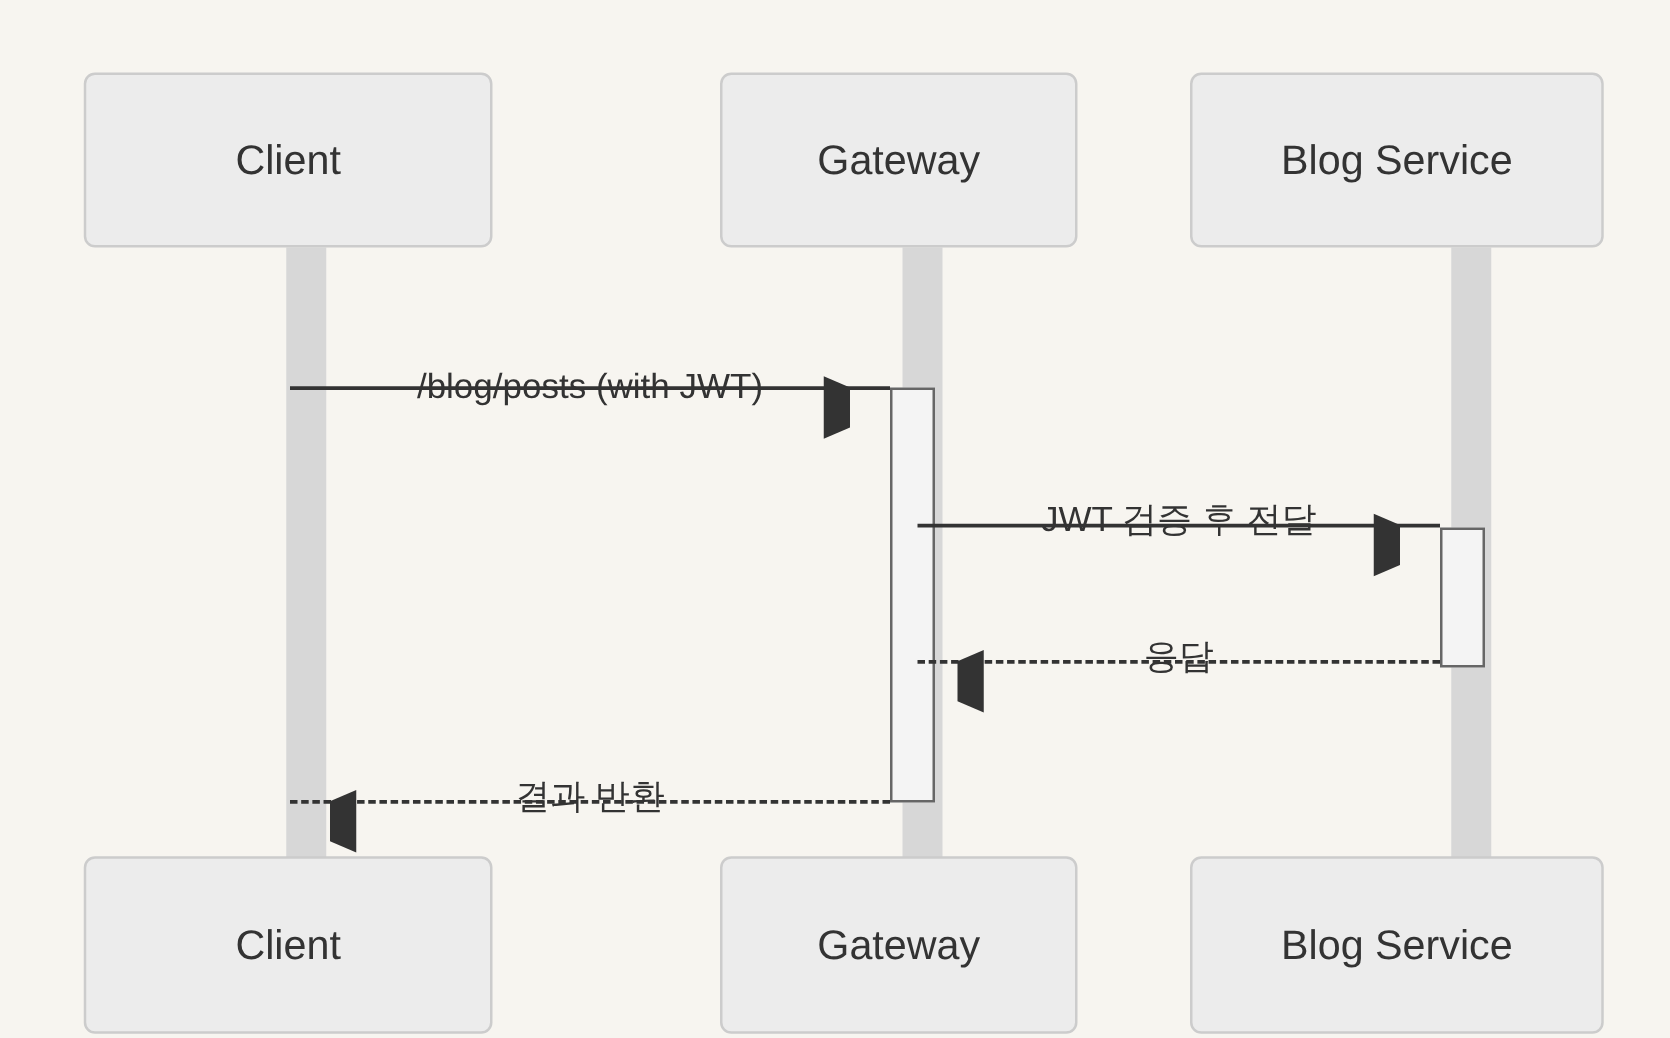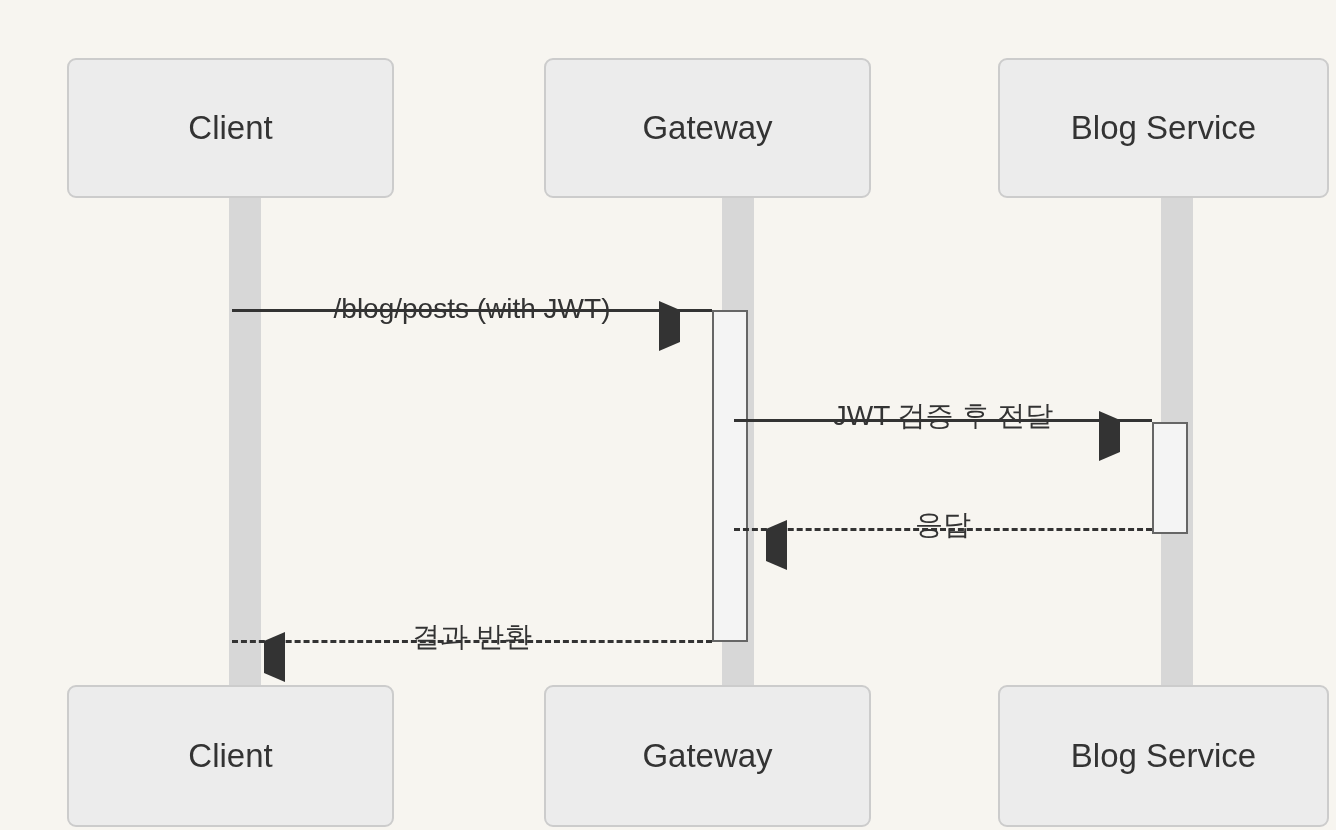--- a/index.html
+++ b/index.html
@@ -35,22 +35,22 @@
     display: flex;
     align-items: center;
     justify-content: center;
     font-size: 33px;
     color: var(--text);
     z-index: 3;
   }
   .actor.top { top: 26px; }
   .actor.bottom { top: 653px; height: 142px; }
   .actor.client  { left: 35px;  width: 327px; }
-  .actor.gateway { left: 512px; width: 327px; }
-  .actor.blog    { left: 966px; width: 331px; }
+  .actor.gateway { left: 544px; width: 286px; }
+  .actor.blog    { left: 920px; width: 331px; }
 
   
   .lifeline {
     position: absolute;
     top: 166px;
     height: 488px;
     width: 3px;
     background: var(--lifeline);
     z-index: 1;
   }

